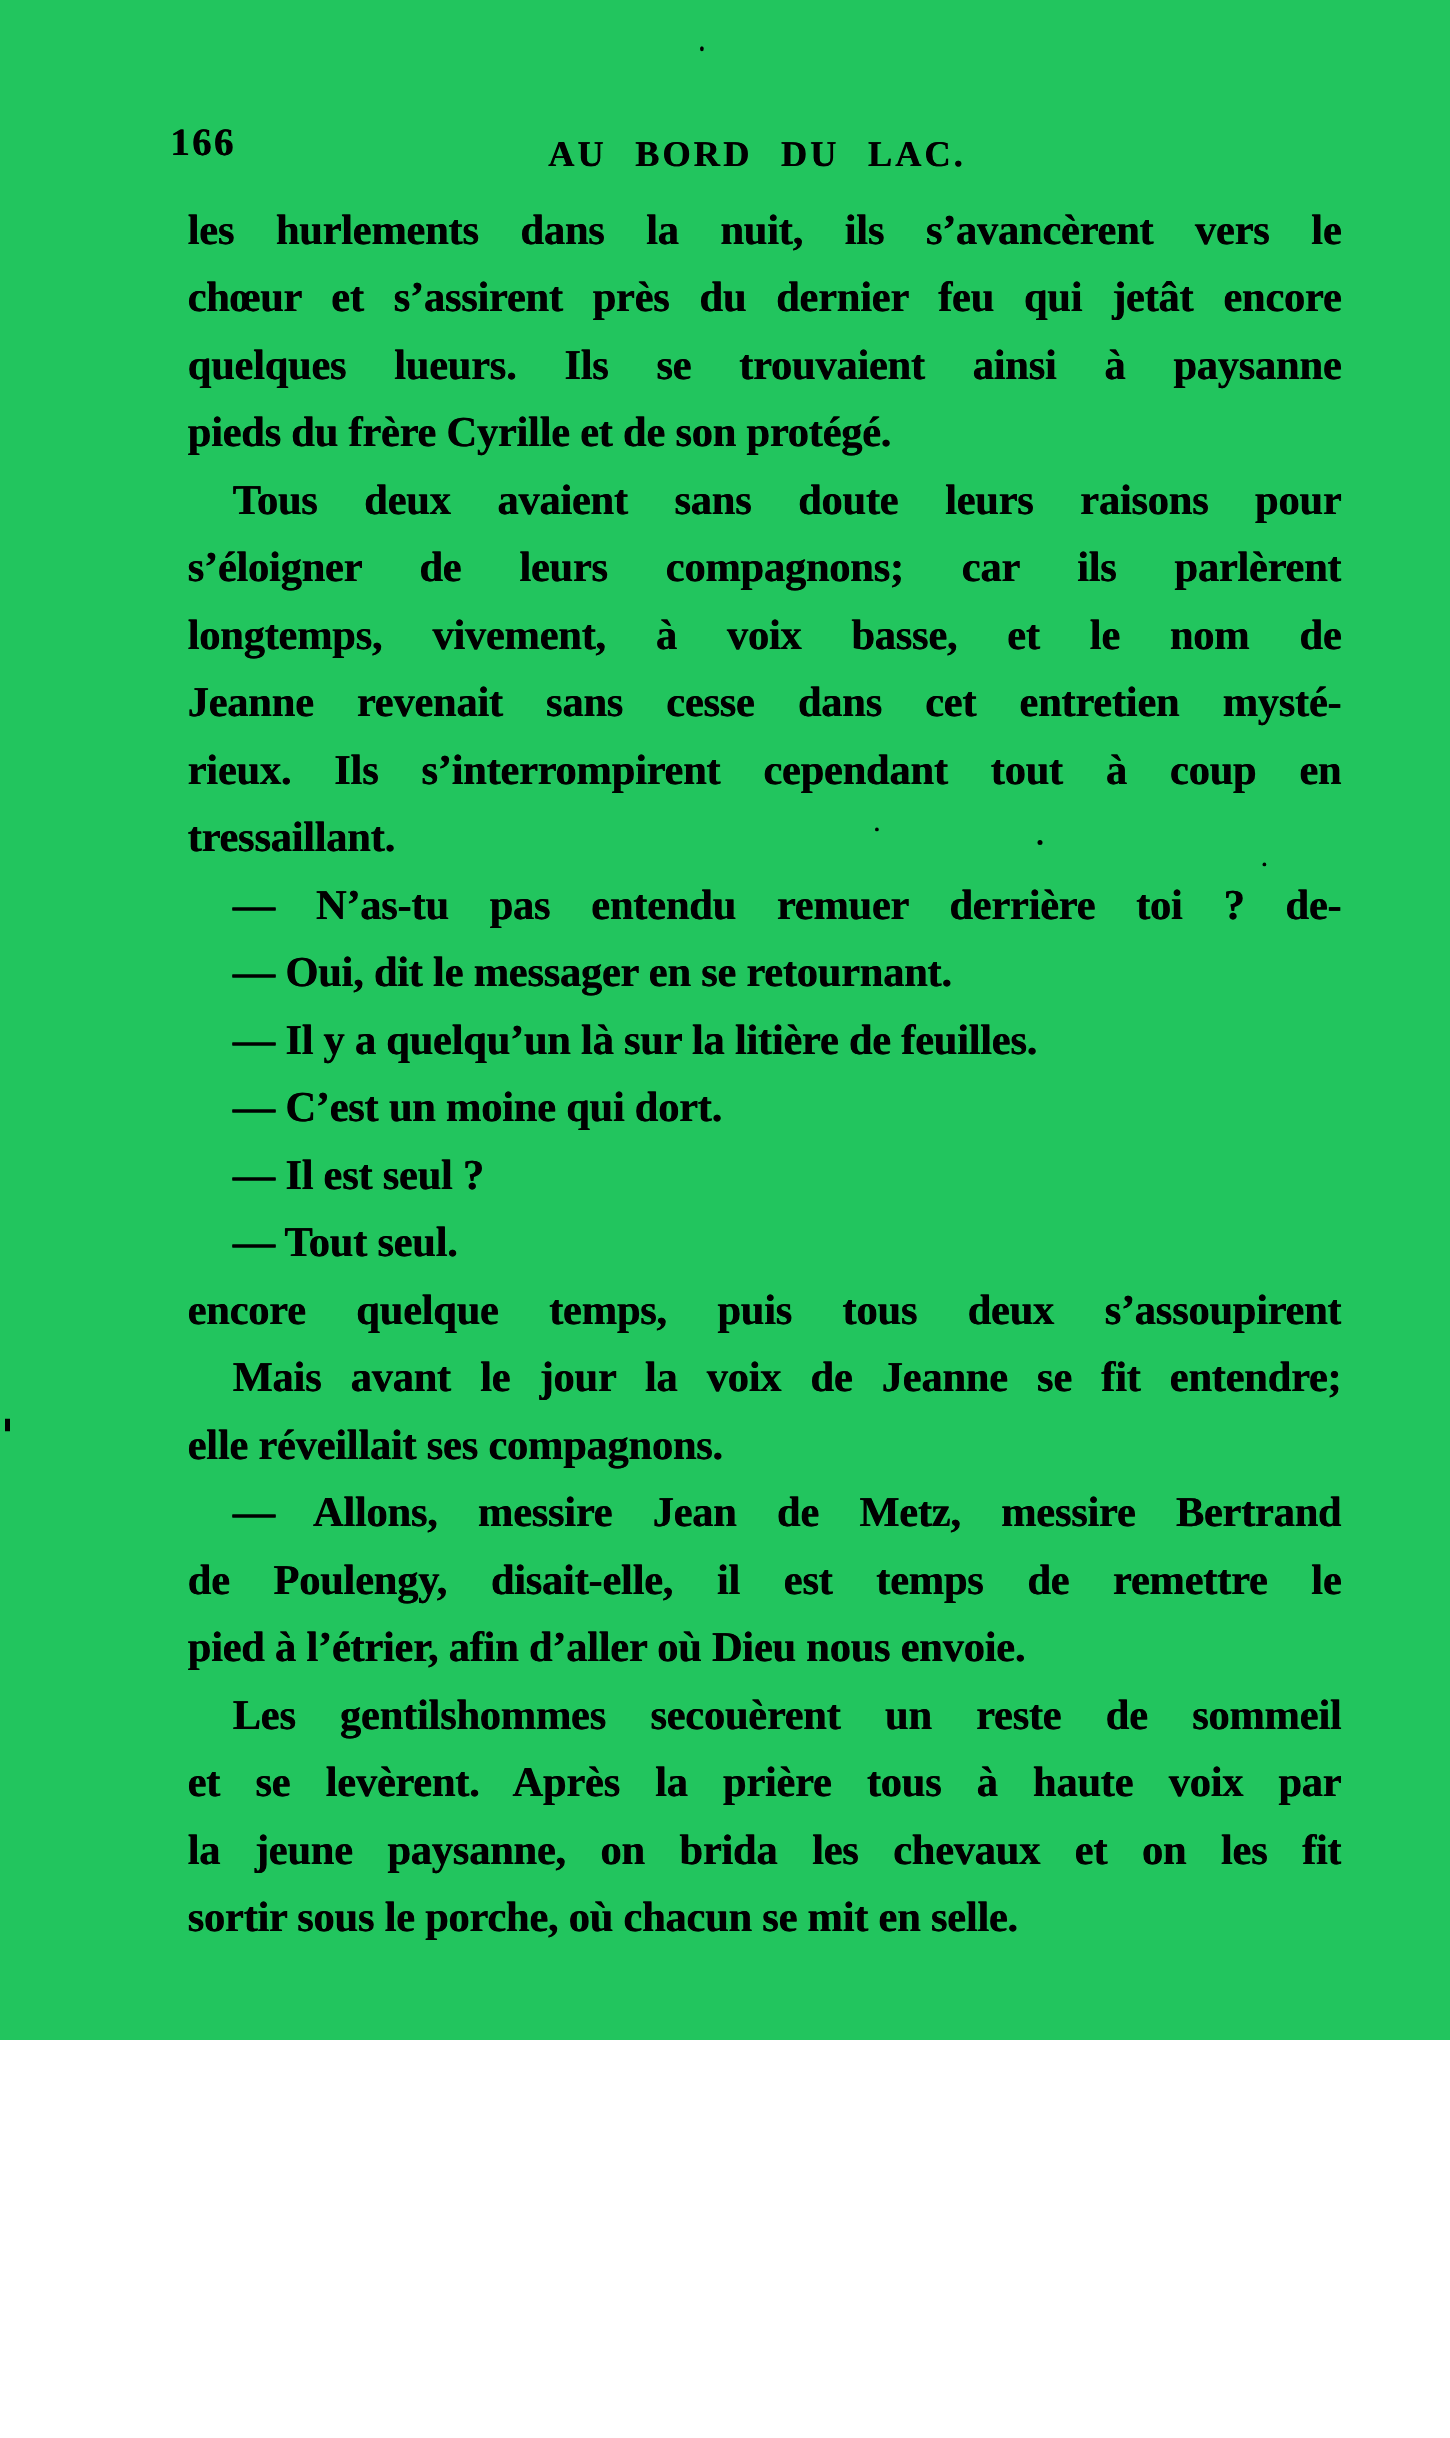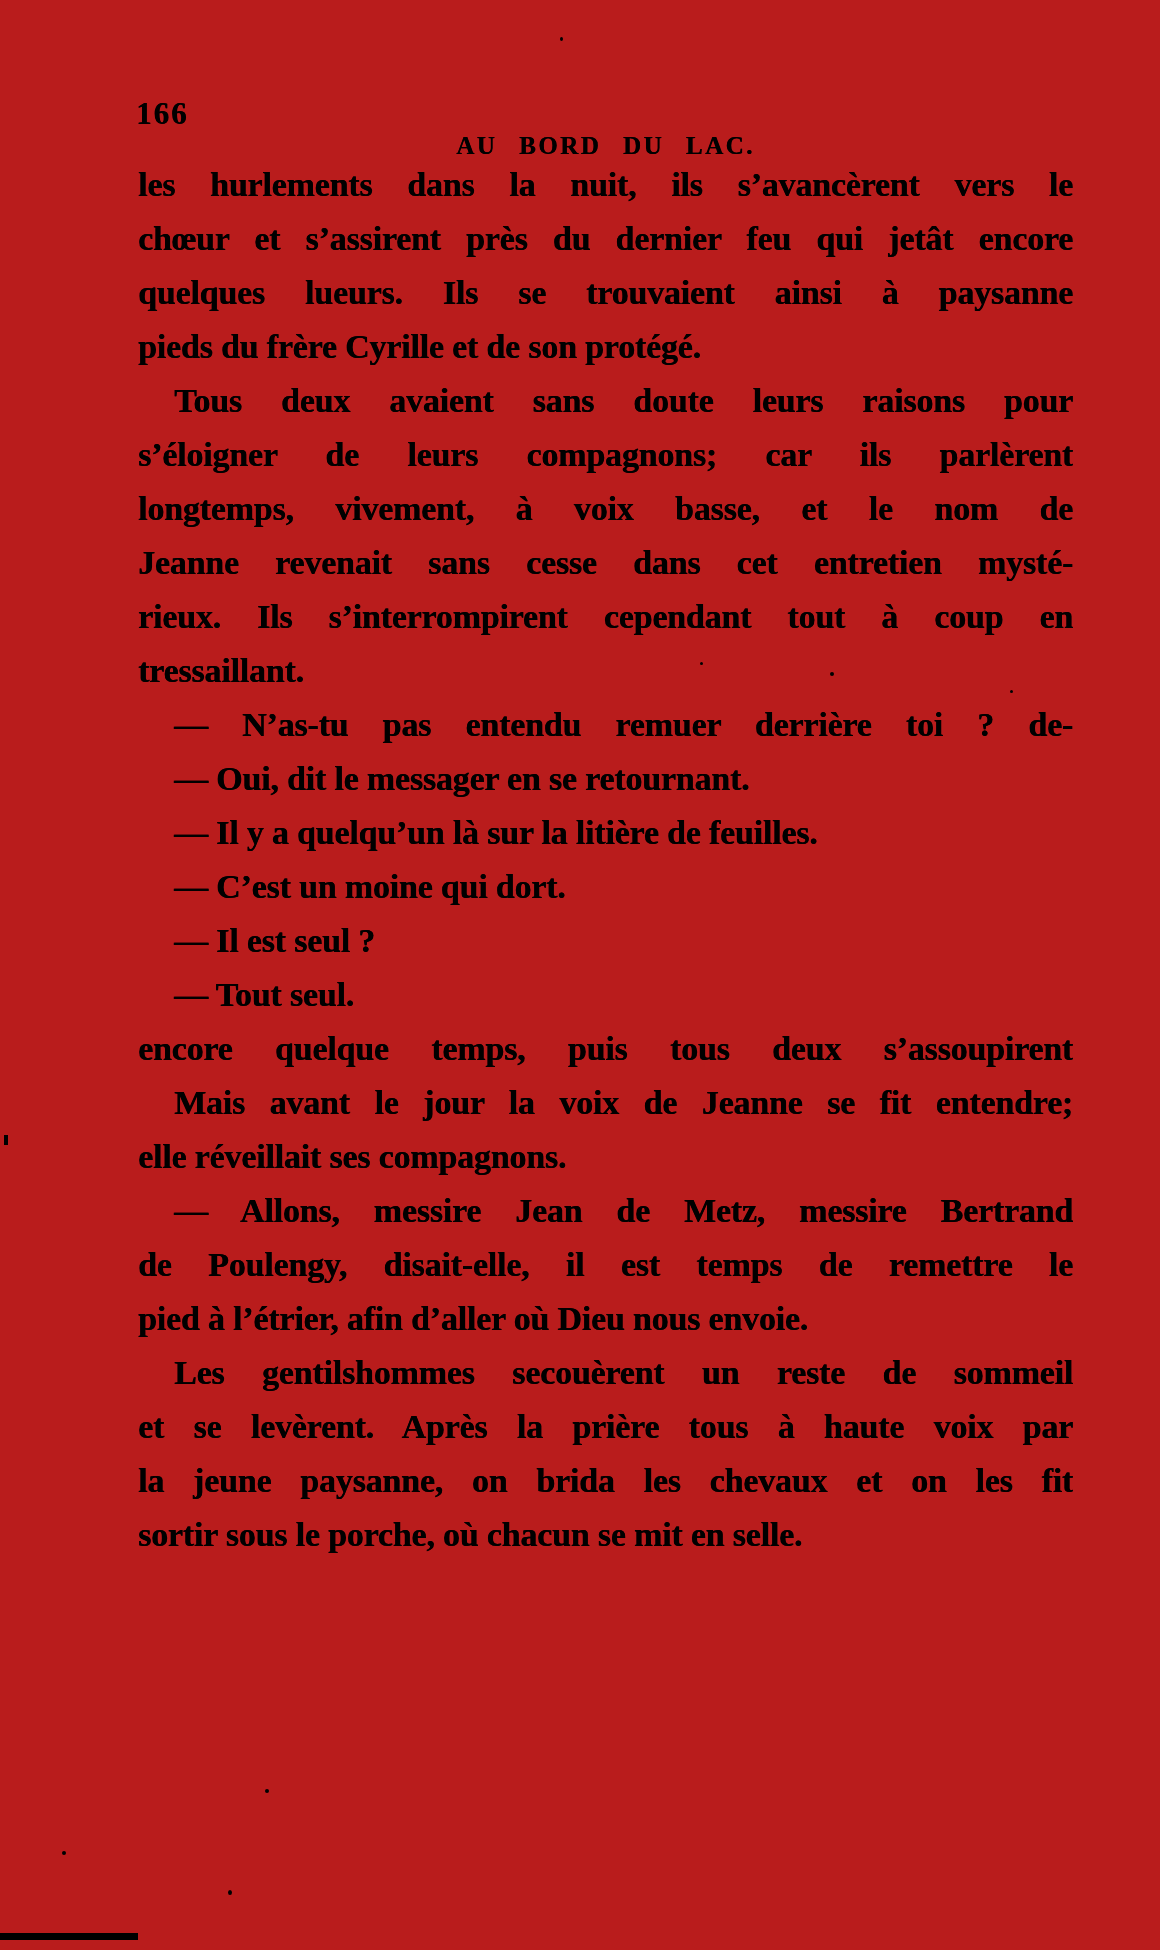--- a/index.html
+++ b/index.html
@@ -1,61 +1,61 @@
 <!DOCTYPE html>
 <html><head>
 <meta charset="utf-8">
 <style>
   html,body{margin:0;padding:0;background:#ffffff;}
   .page{
     position:relative;
     width:1160px;
-    height:1950px;
-    background:#b91c1c;
+    height:1632px;
+    background:#22c55e;
     overflow:hidden;
     font-family:"Liberation Serif","DejaVu Serif",serif;
     color:#000;
   }
   .pagenum{
     position:absolute;
     left:136px;
     top:96px;
     font-size:31px;
     font-weight:bold;
     letter-spacing:2px;
     text-shadow:0.5px 0 0 #000;
   }
   .running-title{
     position:absolute;
     left:138px;
     top:108px;
     width:935px;
     text-align:center;
-    font-size:25px;
+    font-size:29px;
     font-weight:bold;
     letter-spacing:2.5px;
     word-spacing:13px;
     text-shadow:0.4px 0 0 #000;
-    margin-top:24px;
   }
   .body-text{
     position:absolute;
     left:138px;
     top:158px;
     width:935px;
     font-size:34px;
     font-weight:bold;
     line-height:54px;
     letter-spacing:-0.2px;
     text-shadow:0.4px 0 0 #000;
   }
   .line{
     height:54px;
     overflow:hidden;
     text-align:left;
+    margin-left:12px;
   }
   .line.just{
     text-align:justify;
     text-align-last:justify;
     text-justify:inter-word;
   }
   .line.indent{ text-indent:36px; }
   .it{ font-style:italic; }
   .artifact{ position:absolute; background:#000; }
   .speck{ border-radius:50%; }

